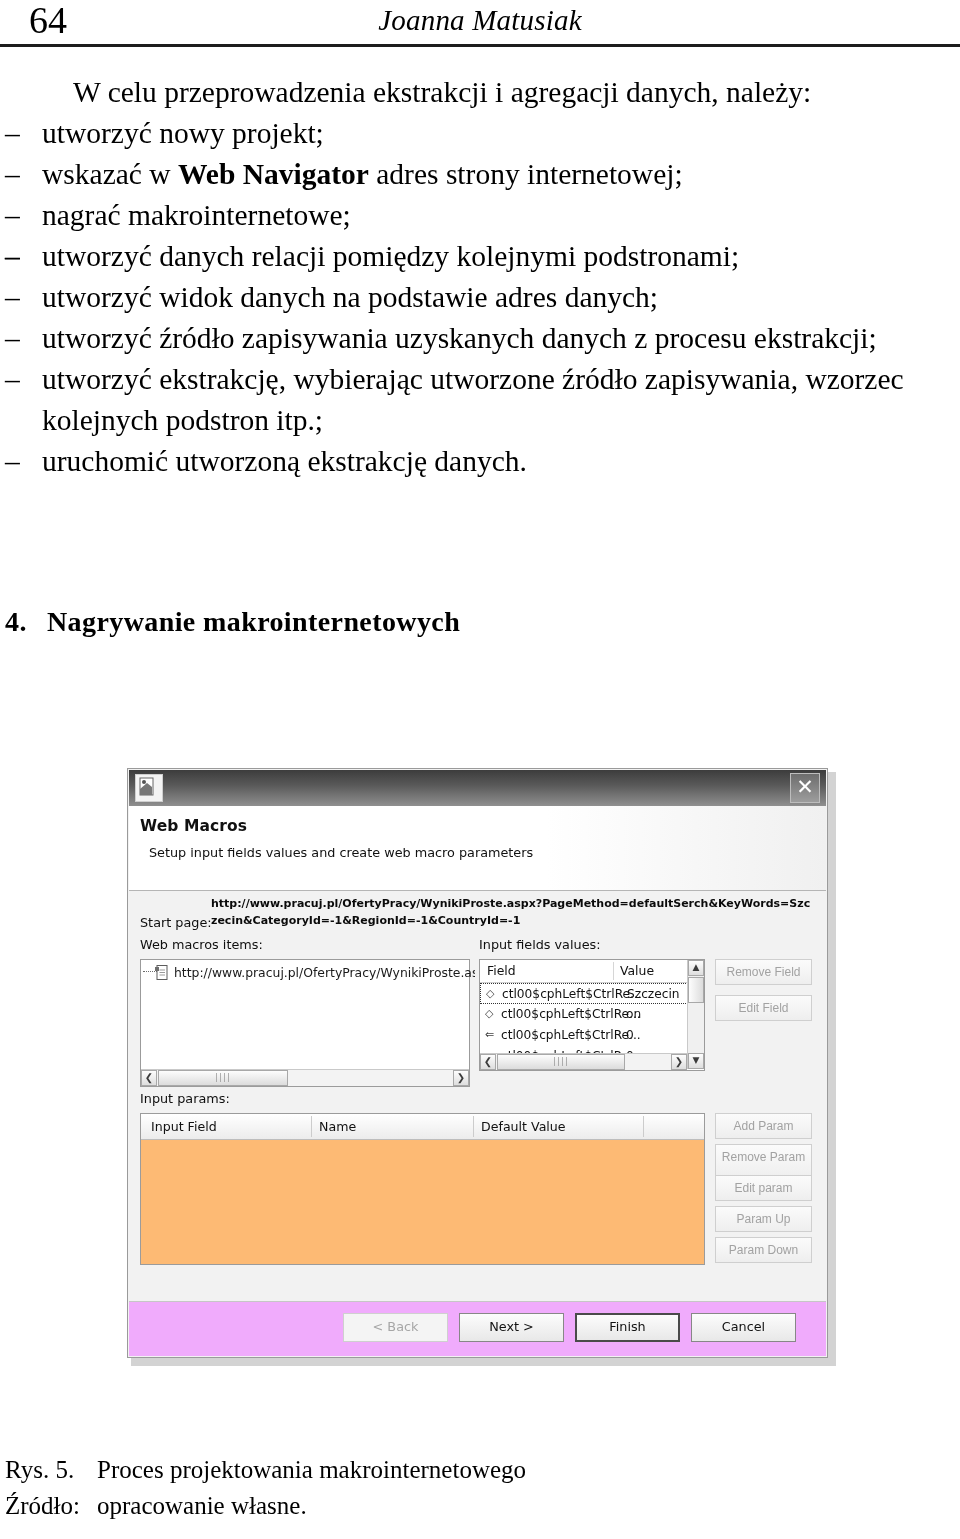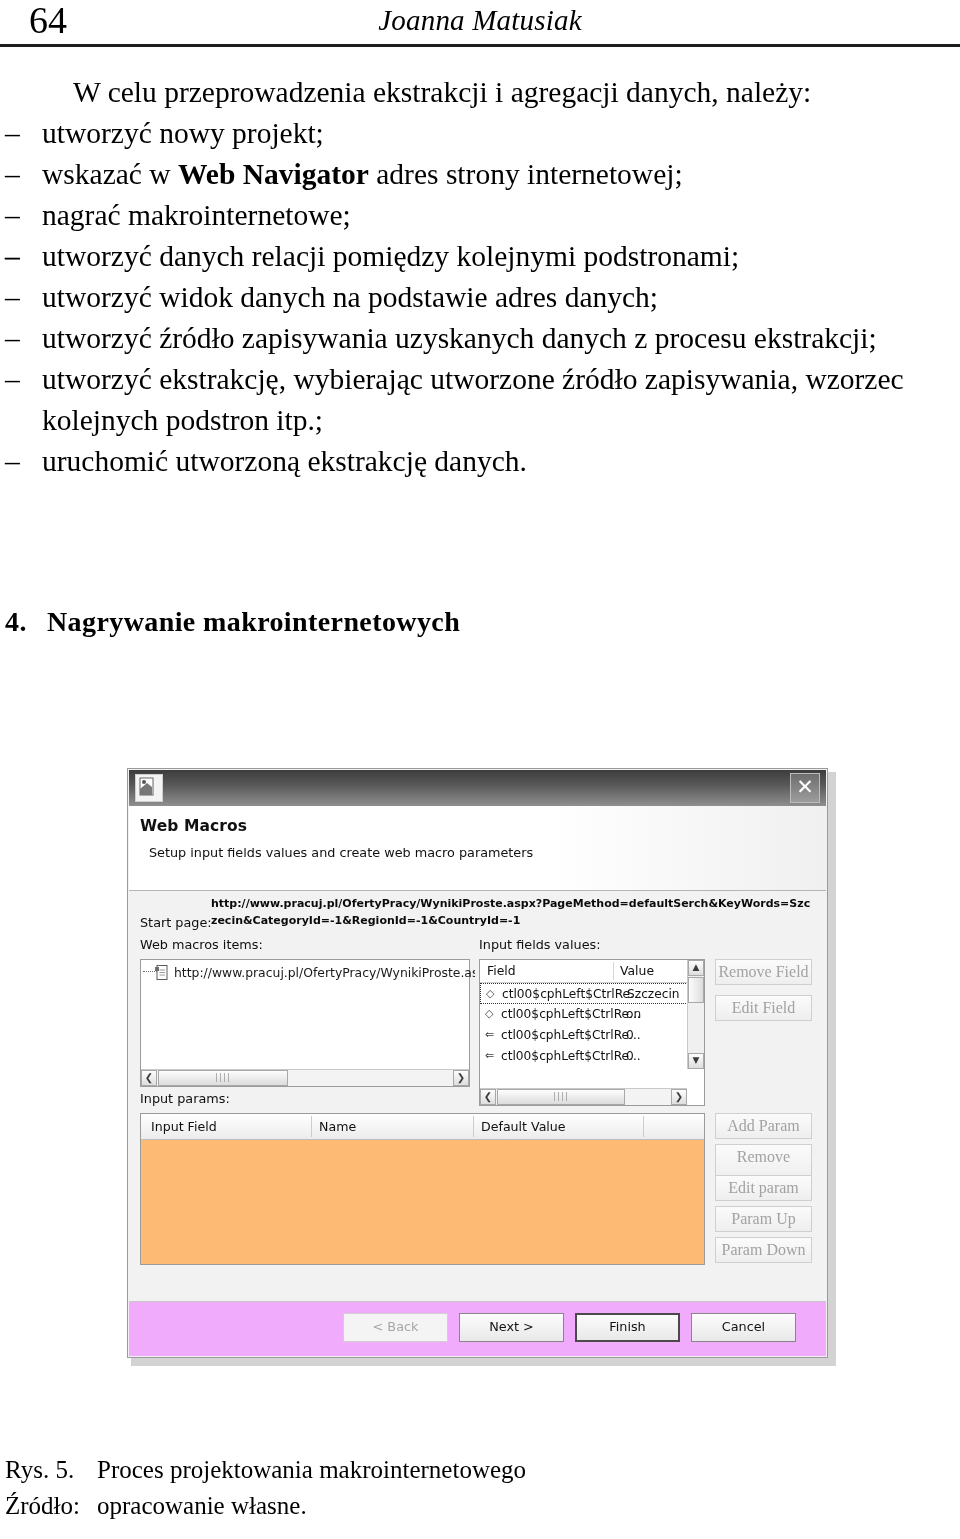--- a/index.html
+++ b/index.html
@@ -233,21 +233,21 @@
   .doc-icon {
     display: inline-block;
     vertical-align: -3px;
     margin-right: 5px;
   }
 
   
   .list-panel {
     position: absolute;
     left: 350px; top: 68px;
-    width: 226px; height: 147px;
+    width: 226px; height: 112px;
     background: #ffffff;
     border: 1px solid #9b9b9b;
     box-sizing: border-box;
     overflow: hidden;
   }
   .lv-head {
     position: absolute;
     left: 0; top: 0;
     width: 224px; height: 22px;
     background: #ffffff;
@@ -396,24 +396,24 @@
   .pg-head .s1 { left: 170px; }
   .pg-head .s2 { left: 332px; }
   .pg-head .s3 { left: 502px; }
 
   
   .sbtn {
     position: absolute;
     background: linear-gradient(to bottom,#fbfbfb,#eeeeee);
     border: 1px solid #cfcfcf;
     box-sizing: border-box;
-    font-size: 16px;
+    font-size: 12px;
     color: #a2a2a2;
     text-align: center;
-    font-family: Liberation Serif, serif;
+    font-family: Liberation Sans, sans-serif;
   }
 
   
   .footer {
     position: absolute;
     left: 1px; bottom: 1px;
     width: 697px; height: 54px;
     background: #f0abfc;
     border-top: 1px solid #c6c6c6;
   }

